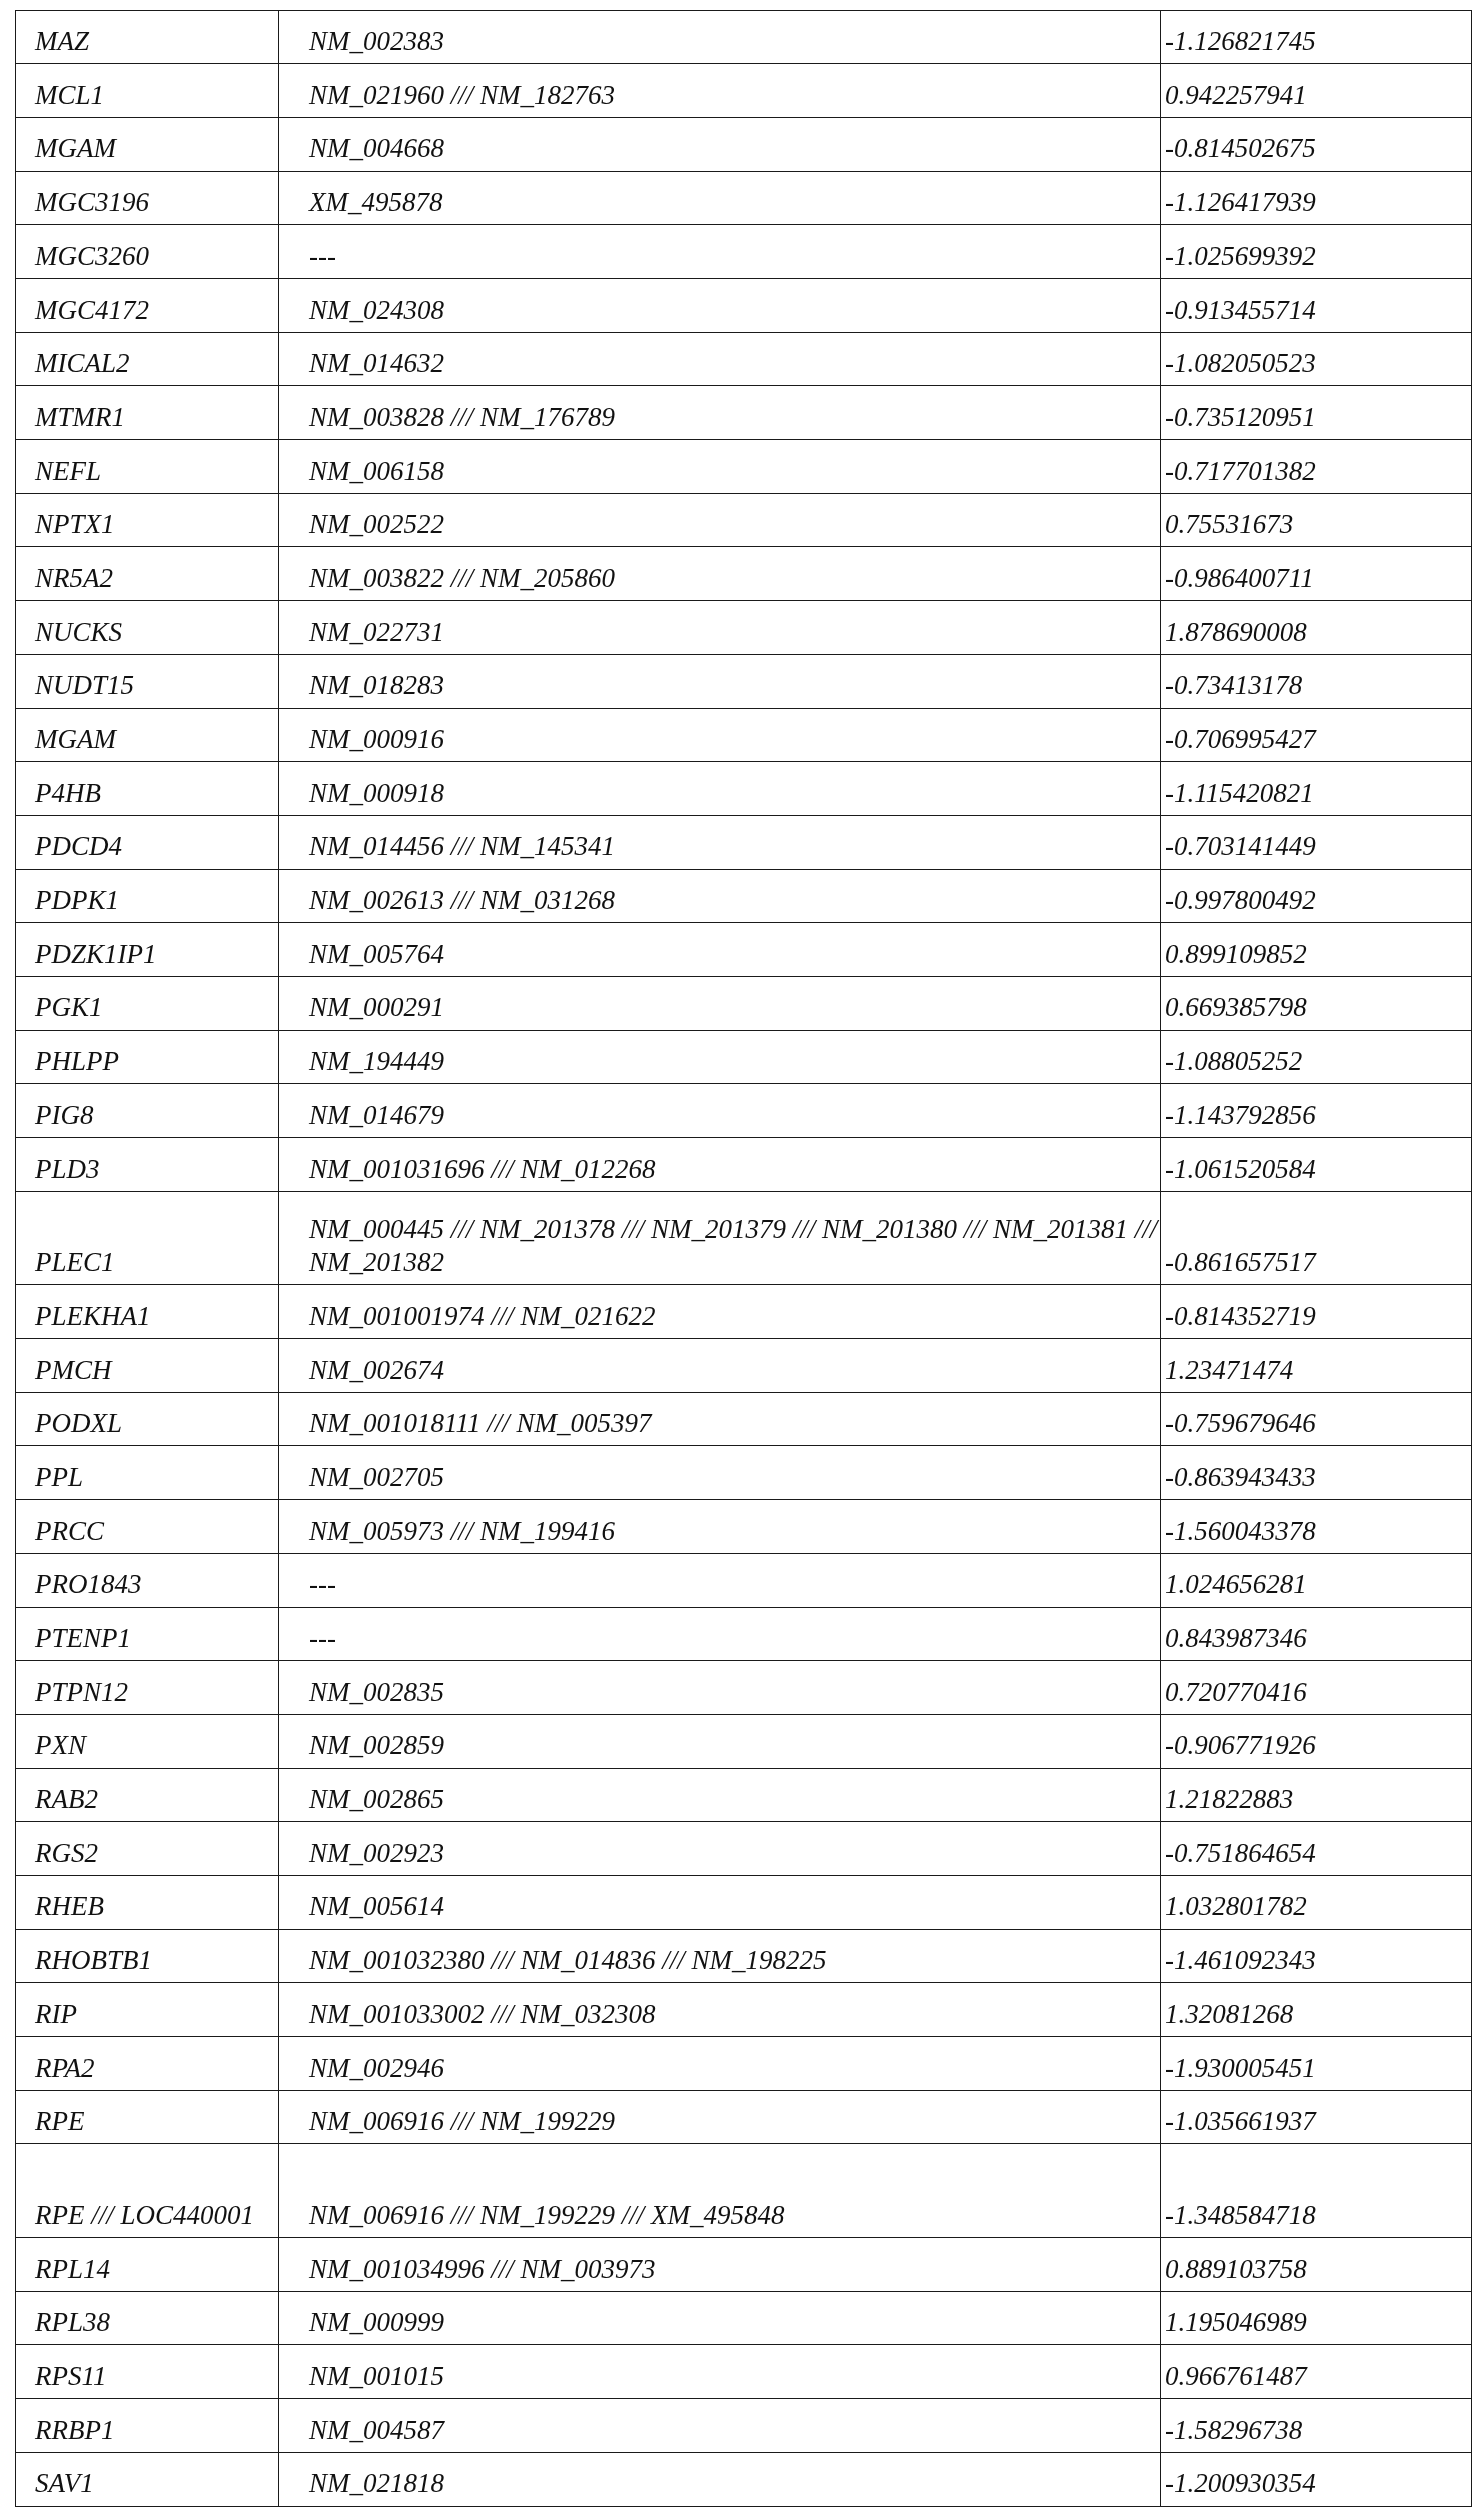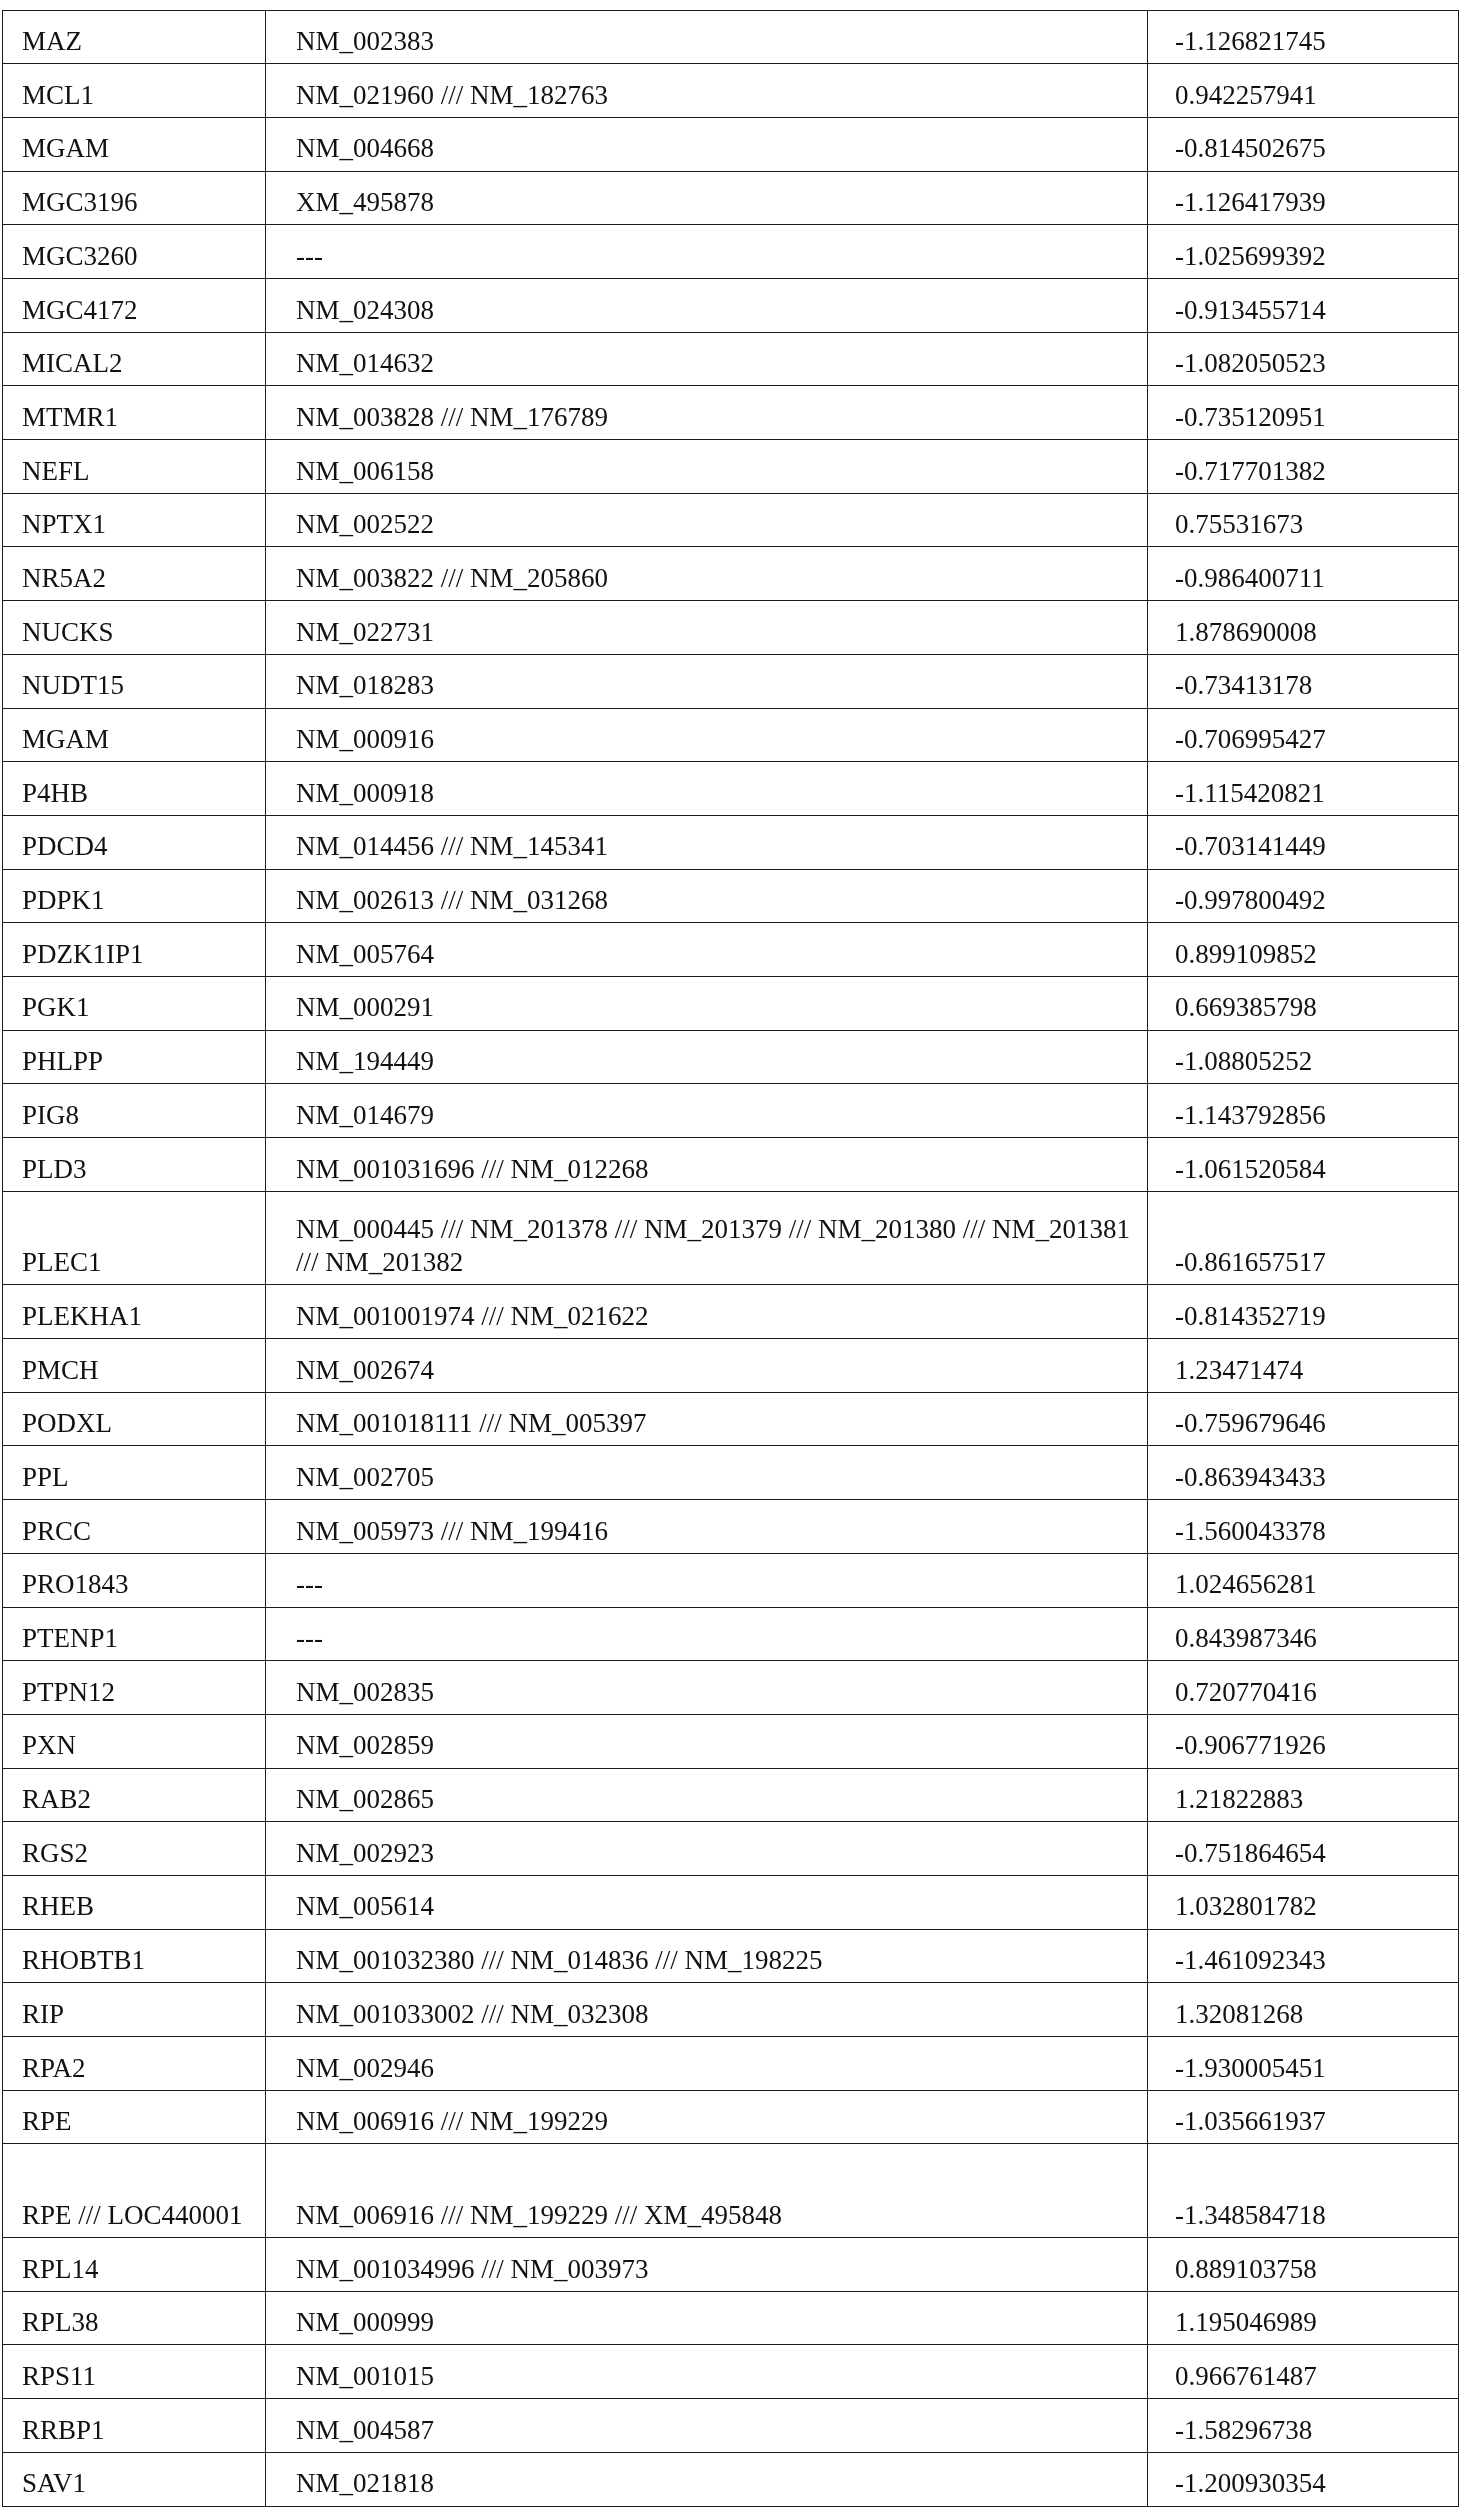--- a/index.html
+++ b/index.html
@@ -10,41 +10,42 @@
     body {
       width: 1479px;
       height: 2512px;
       position: relative;
       overflow: hidden;
       font-family: "Liberation Serif", "DejaVu Serif", serif;
       color: #111111;
     }
     .gene-table {
       position: absolute;
-      left: 2px;
+      left: 15px;
       top: 9.6px;
       width: 1456px;
       border-collapse: collapse;
       table-layout: fixed;
+      font-style: italic;
     }
     .gene-table col.c-symbol { width: 263px; }
     .gene-table col.c-accession { width: 882px; }
     .gene-table col.c-value { width: 311px; }
     .gene-table td {
       border: 1.7px solid #1a1a1a;
       font-size: 27px;
       line-height: 33px;
       height: 44px;
       padding: 3.5px 0 5.2px 19px;
       vertical-align: bottom;
       white-space: normal;
       word-wrap: break-word;
     }
     .gene-table td.acc { padding-left: 30px; }
-    .gene-table td.val { padding-left: 27px; }
+    .gene-table td.val { padding-left: 4px; }
     .gene-table tr.tall td { height: 84px; }
   </style>
 </head>
 <body>
 
 <table class="gene-table">
   <colgroup>
     <col class="c-symbol">
     <col class="c-accession">
     <col class="c-value">

